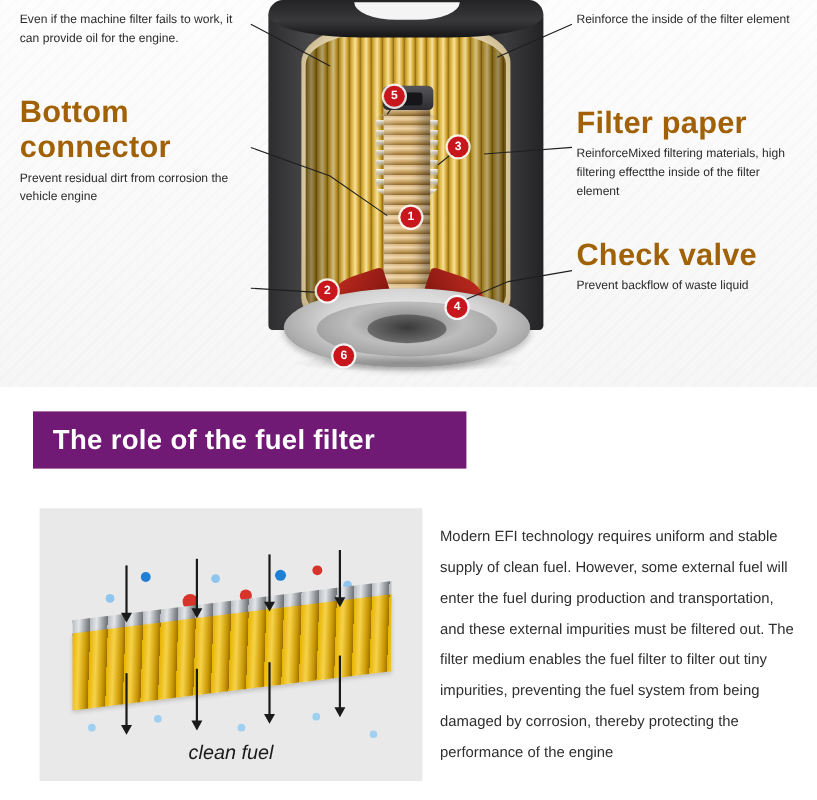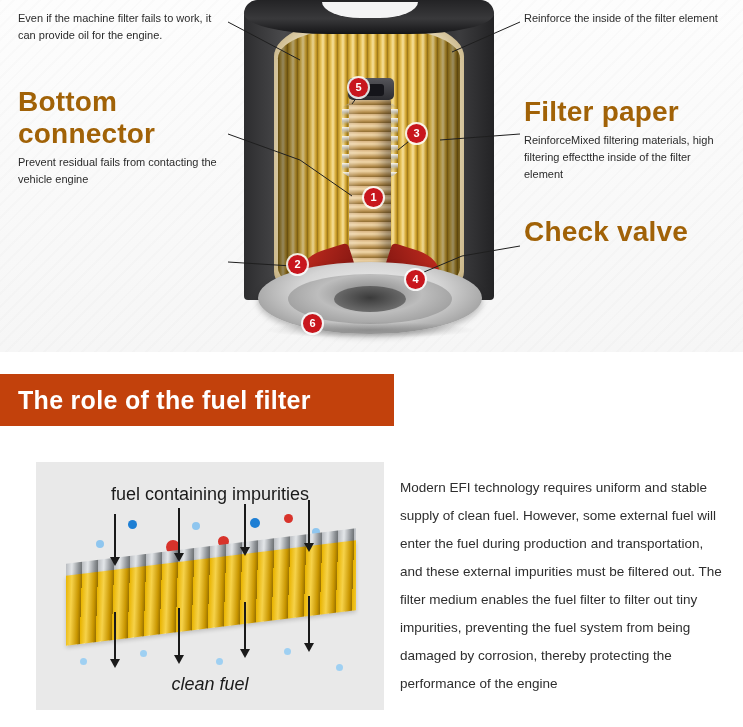--- a/index.html
+++ b/index.html
@@ -211,23 +211,23 @@
 
   
   #section-banner {
     position: absolute;
     left: 0; top: 352px;
     width: 743px; height: 96px;
     background: #ffffff;
   }
   #banner-bar {
     position: absolute;
-    left: 0; top: 22px;
+    left: 30px; top: 22px;
     width: 394px; height: 52px;
-    background: #c2410c;
+    background: #701a75;
     display: flex;
     align-items: center;
   }
   #banner-text {
     color: #ffffff;
     font-size: 25px;
     font-weight: bold;
     padding-left: 18px;
     letter-spacing: 0.3px;
     font-family: "Liberation Sans", sans-serif;
@@ -359,44 +359,44 @@
   <div class="anno" style="left:18px; top:10px; width:212px;">
     <div class="anno-body">Even if the machine filter fails to work, it can provide oil for the engine.</div>
   </div>
 
   <div class="anno" style="left:524px; top:10px; width:208px;">
     <div class="anno-body">Reinforce the inside of the filter element</div>
   </div>
 
   <div class="anno" style="left:18px; top:86px; width:214px;">
     <div class="anno-title">Bottom connector</div>
-    <div class="anno-body">Prevent residual fails from contacting the vehicle engine</div>
+    <div class="anno-body">Prevent residual dirt from corrosion the vehicle engine</div>
   </div>
 
   <div class="anno" style="left:524px; top:96px; width:200px;">
     <div class="anno-title">Filter paper</div>
     <div class="anno-body">ReinforceMixed filtering materials, high filtering effectthe inside of the filter element</div>
   </div>
 
 
   <div class="anno" style="left:524px; top:216px; width:200px;">
     <div class="anno-title">Check valve</div>
+    <div class="anno-body">Prevent backflow of waste liquid</div>
   </div>
 </div>
 
 <div id="section-banner">
   <div id="banner-bar">
     <div id="banner-text">The role of the fuel filter</div>
   </div>
 </div>
 
 <div id="bottom-section">
 
   <div id="fuel-figure">
-    <div id="fuel-top-label">fuel containing impurities</div>
 
     <div class="dot" style="left:92px; top:58px;  width:9px;  height:9px;  background:#1e7fd4;"></div>
     <div class="dot" style="left:130px; top:78px; width:14px; height:14px; background:#d8332b;"></div>
     <div class="dot" style="left:156px; top:60px; width:8px;  height:8px;  background:#8fc6ef;"></div>
     <div class="dot" style="left:182px; top:74px; width:11px; height:11px; background:#d8332b;"></div>
     <div class="dot" style="left:214px; top:56px; width:10px; height:10px; background:#1e7fd4;"></div>
     <div class="dot" style="left:248px; top:52px; width:9px;  height:9px;  background:#d8332b;"></div>
     <div class="dot" style="left:276px; top:66px; width:8px;  height:8px;  background:#8fc6ef;"></div>
     <div class="dot" style="left:60px;  top:78px; width:8px;  height:8px;  background:#8fc6ef;"></div>
 

